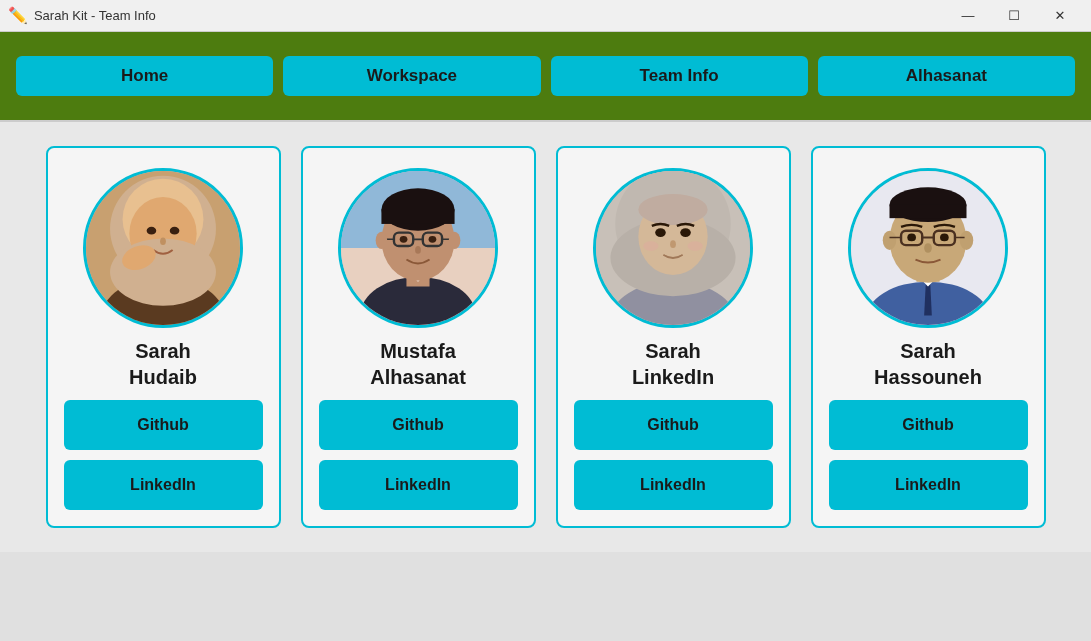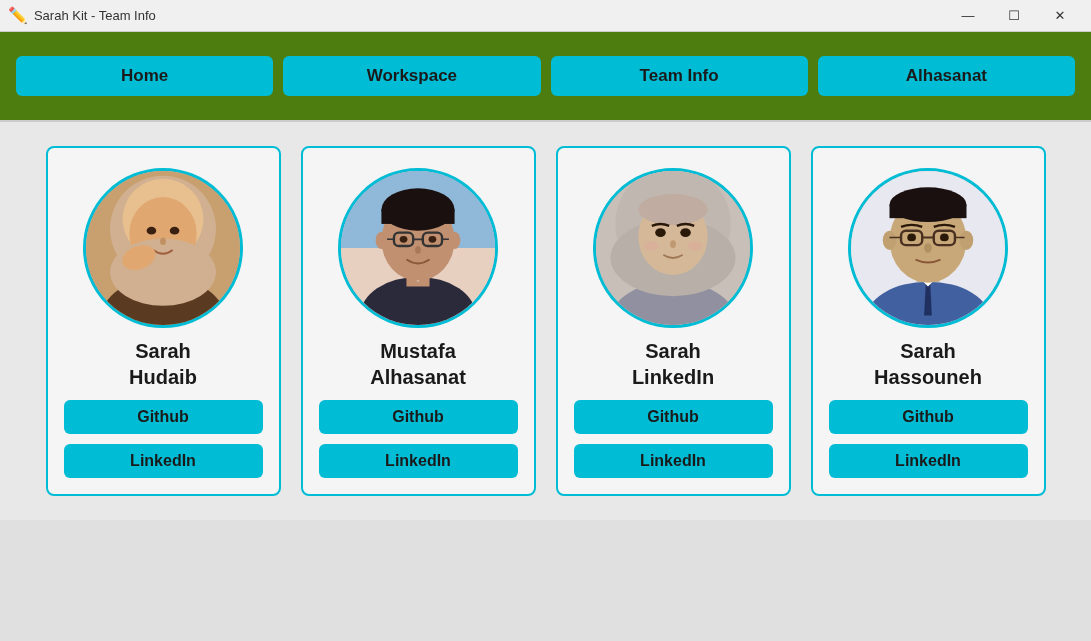--- a/index.html
+++ b/index.html
@@ -113,21 +113,21 @@
     .member-name {
       font-size: 20px;
       font-weight: bold;
       color: #1a1a1a;
       text-align: center;
       line-height: 1.3;
     }
 
     .card-btn {
       width: 100%;
-      padding: 8px;
+      padding: 16px;
       background: #00bcd4;
       border: none;
       border-radius: 6px;
       font-size: 16px;
       font-weight: bold;
       color: #1a1a1a;
       cursor: pointer;
       text-align: center;
     }
   </style>

